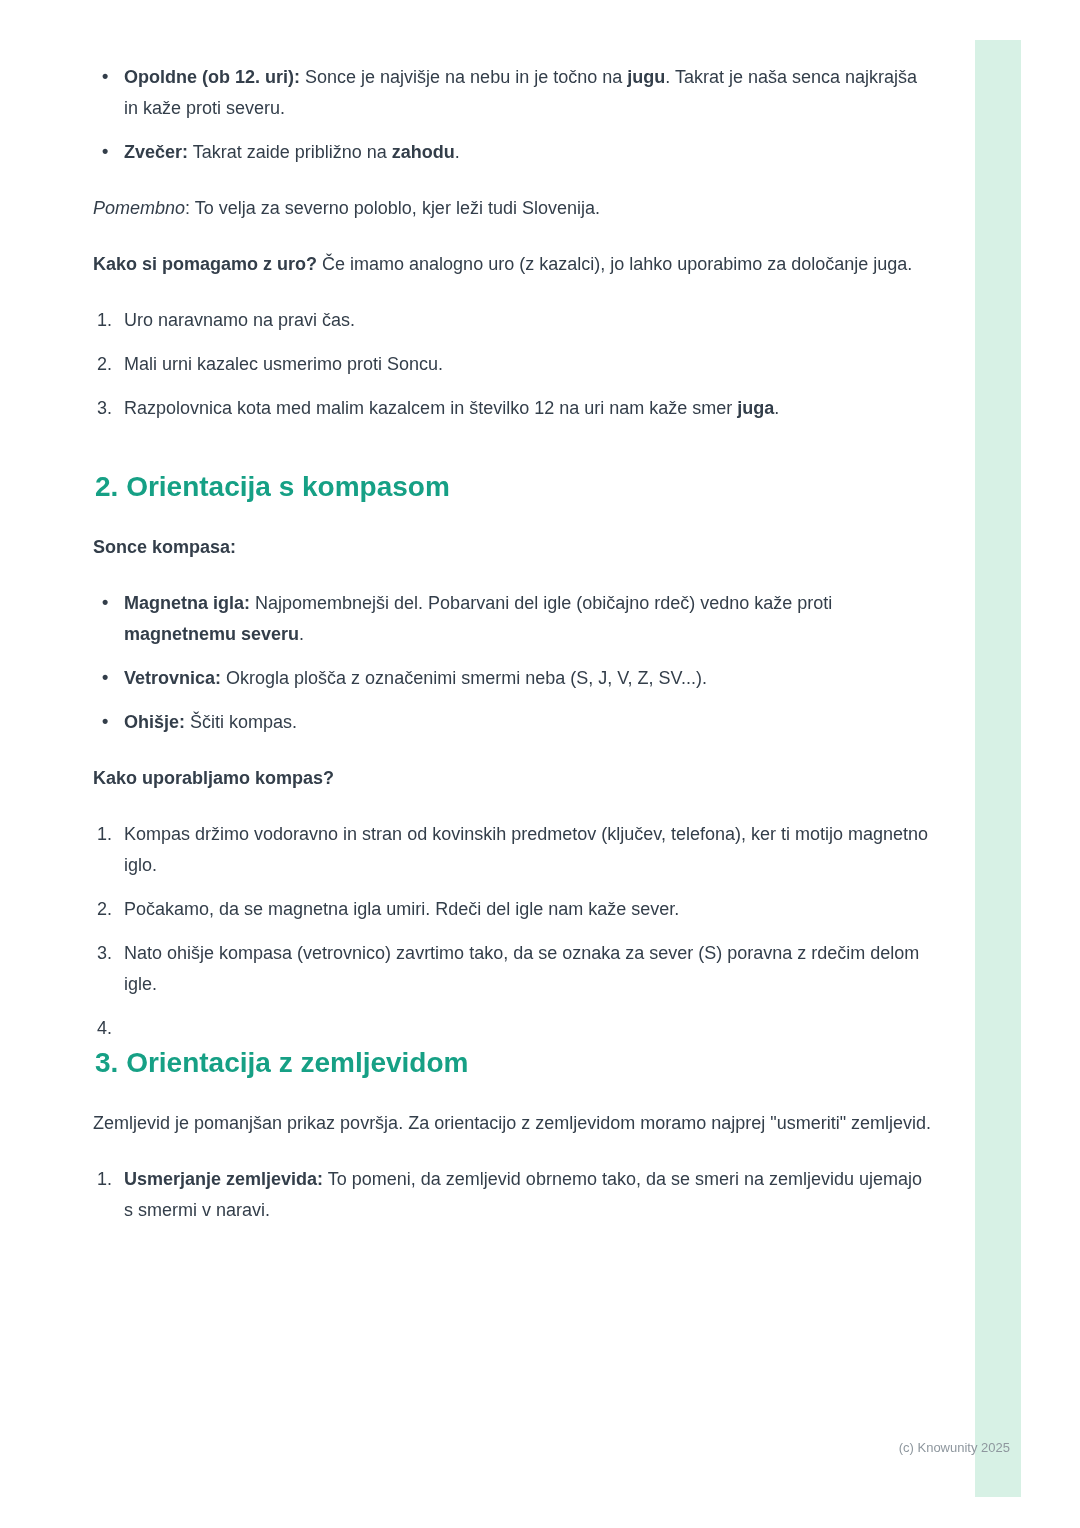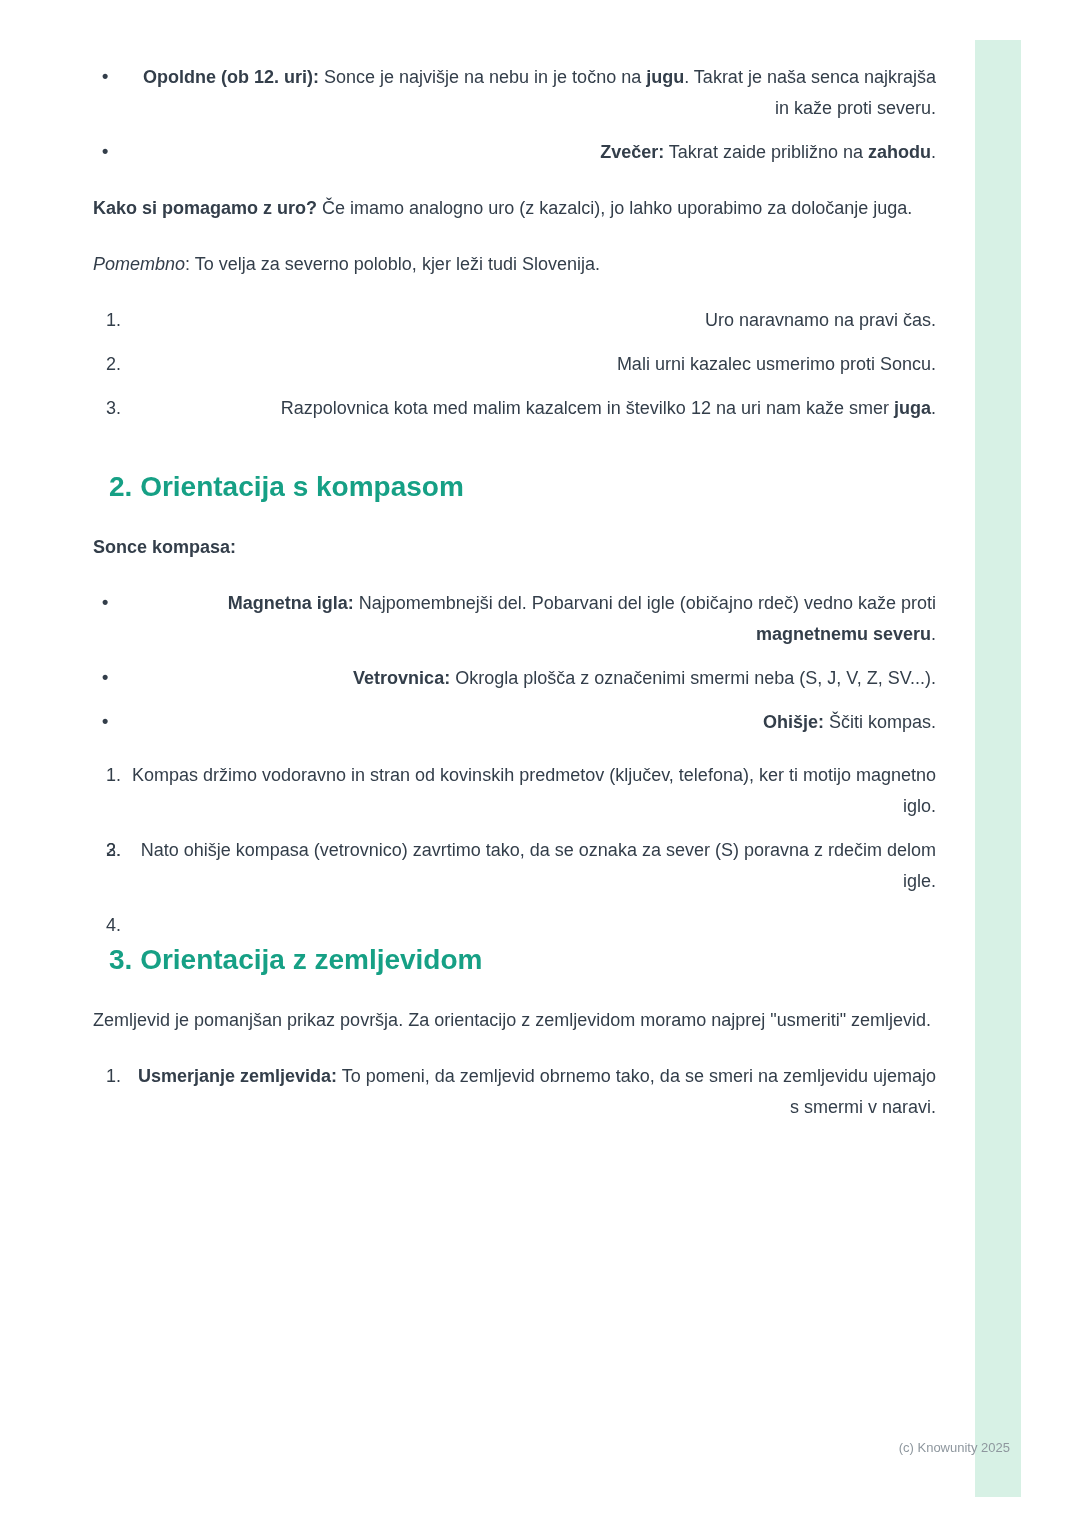--- a/index.html
+++ b/index.html
@@ -31,40 +31,39 @@
   }
   .para { margin: 25px 0; }
   .justify { text-align: justify; }
   .b { font-weight: 700; }
   .i { font-style: italic; }
   .list { margin: 22px 0; }
   .list-item {
     position: relative;
     padding-left: 31px;
     margin: 13px 0;
-    text-align: right;
   }
   .bullet-item::before {
     content: "\2022";
     position: absolute;
     left: 9px;
     top: -1px;
     font-weight: 700;
   }
   .num {
     position: absolute;
     left: 4px;
     width: 24px;
   }
   .section-heading {
     color: #16a085;
     font-size: 28px;
     line-height: 38px;
     font-weight: 700;
-    margin: 44px 0 26px 16px;
+    margin: 44px 0 26px 2px;
   }
   .footer {
     position: absolute;
     right: 70px;
     top: 1440px;
     font-size: 13px;
     line-height: 16px;
     color: #8e979e;
     text-align: right;
   }
@@ -74,45 +73,46 @@
 
 <div class="accent-stripe"></div>
 
 <div class="content">
 
   <div class="list">
     <div class="list-item bullet-item"><span class="b">Opoldne (ob 12. uri):</span><span> Sonce je najvišje na nebu in je točno na </span><span class="b">jugu</span><span>. Takrat je naša senca najkrajša in kaže proti severu.</span></div>
     <div class="list-item bullet-item"><span class="b">Zvečer:</span><span> Takrat zaide približno na </span><span class="b">zahodu</span><span>.</span></div>
   </div>
 
+  <div class="para"><span class="i">Pomembno</span><span>: To velja za severno poloblo, kjer leži tudi Slovenija.</span></div>
+
   <div class="para justify"><span class="b">Kako si pomagamo z uro?</span><span> Če imamo analogno uro (z kazalci), jo lahko uporabimo za določanje juga.</span></div>
-
-  <div class="para"><span class="i">Pomembno</span><span>: To velja za severno poloblo, kjer leži tudi Slovenija.</span></div>
 
   <div class="list">
     <div class="list-item"><span class="num">1.</span><span>Uro naravnamo na pravi čas.</span></div>
     <div class="list-item"><span class="num">2.</span><span>Mali urni kazalec usmerimo proti Soncu.</span></div>
     <div class="list-item"><span class="num">3.</span><span>Razpolovnica kota med malim kazalcem in številko 12 na uri nam kaže smer </span><span class="b">juga</span><span>.</span></div>
   </div>
 
   <h2 class="section-heading">2. Orientacija s kompasom</h2>
 
 
   <div class="para b">Sonce kompasa:</div>
 
   <div class="list">
     <div class="list-item bullet-item"><span class="b">Magnetna igla:</span><span> Najpomembnejši del. Pobarvani del igle (običajno rdeč) vedno kaže proti </span><span class="b">magnetnemu severu</span><span>.</span></div>
     <div class="list-item bullet-item"><span class="b">Vetrovnica:</span><span> Okrogla plošča z označenimi smermi neba (S, J, V, Z, SV...).</span></div>
     <div class="list-item bullet-item"><span class="b">Ohišje:</span><span> Ščiti kompas.</span></div>
   </div>
 
+  <div class="para b">Kako uporabljamo kompas?</div>
 
   <div class="list">
     <div class="list-item"><span class="num">1.</span><span>Kompas držimo vodoravno in stran od kovinskih predmetov (ključev, telefona), ker ti motijo magnetno iglo.</span></div>
-    <div class="list-item"><span class="num">2.</span></div>
+    <div class="list-item"><span class="num">2.</span><span>Počakamo, da se magnetna igla umiri. Rdeči del igle nam kaže sever.</span></div>
     <div class="list-item"><span class="num">3.</span><span>Nato ohišje kompasa (vetrovnico) zavrtimo tako, da se oznaka za sever (S) poravna z rdečim delom igle.</span></div>
     <div class="list-item"><span class="num">4.</span></div>
   </div>
 
   <h2 class="section-heading">3. Orientacija z zemljevidom</h2>
 
   <div class="para">Zemljevid je pomanjšan prikaz površja. Za orientacijo z zemljevidom moramo najprej "usmeriti" zemljevid.</div>
 
   <div class="list">
     <div class="list-item"><span class="num">1.</span><span class="b">Usmerjanje zemljevida:</span><span> To pomeni, da zemljevid obrnemo tako, da se smeri na zemljevidu ujemajo s smermi v naravi.</span></div>

